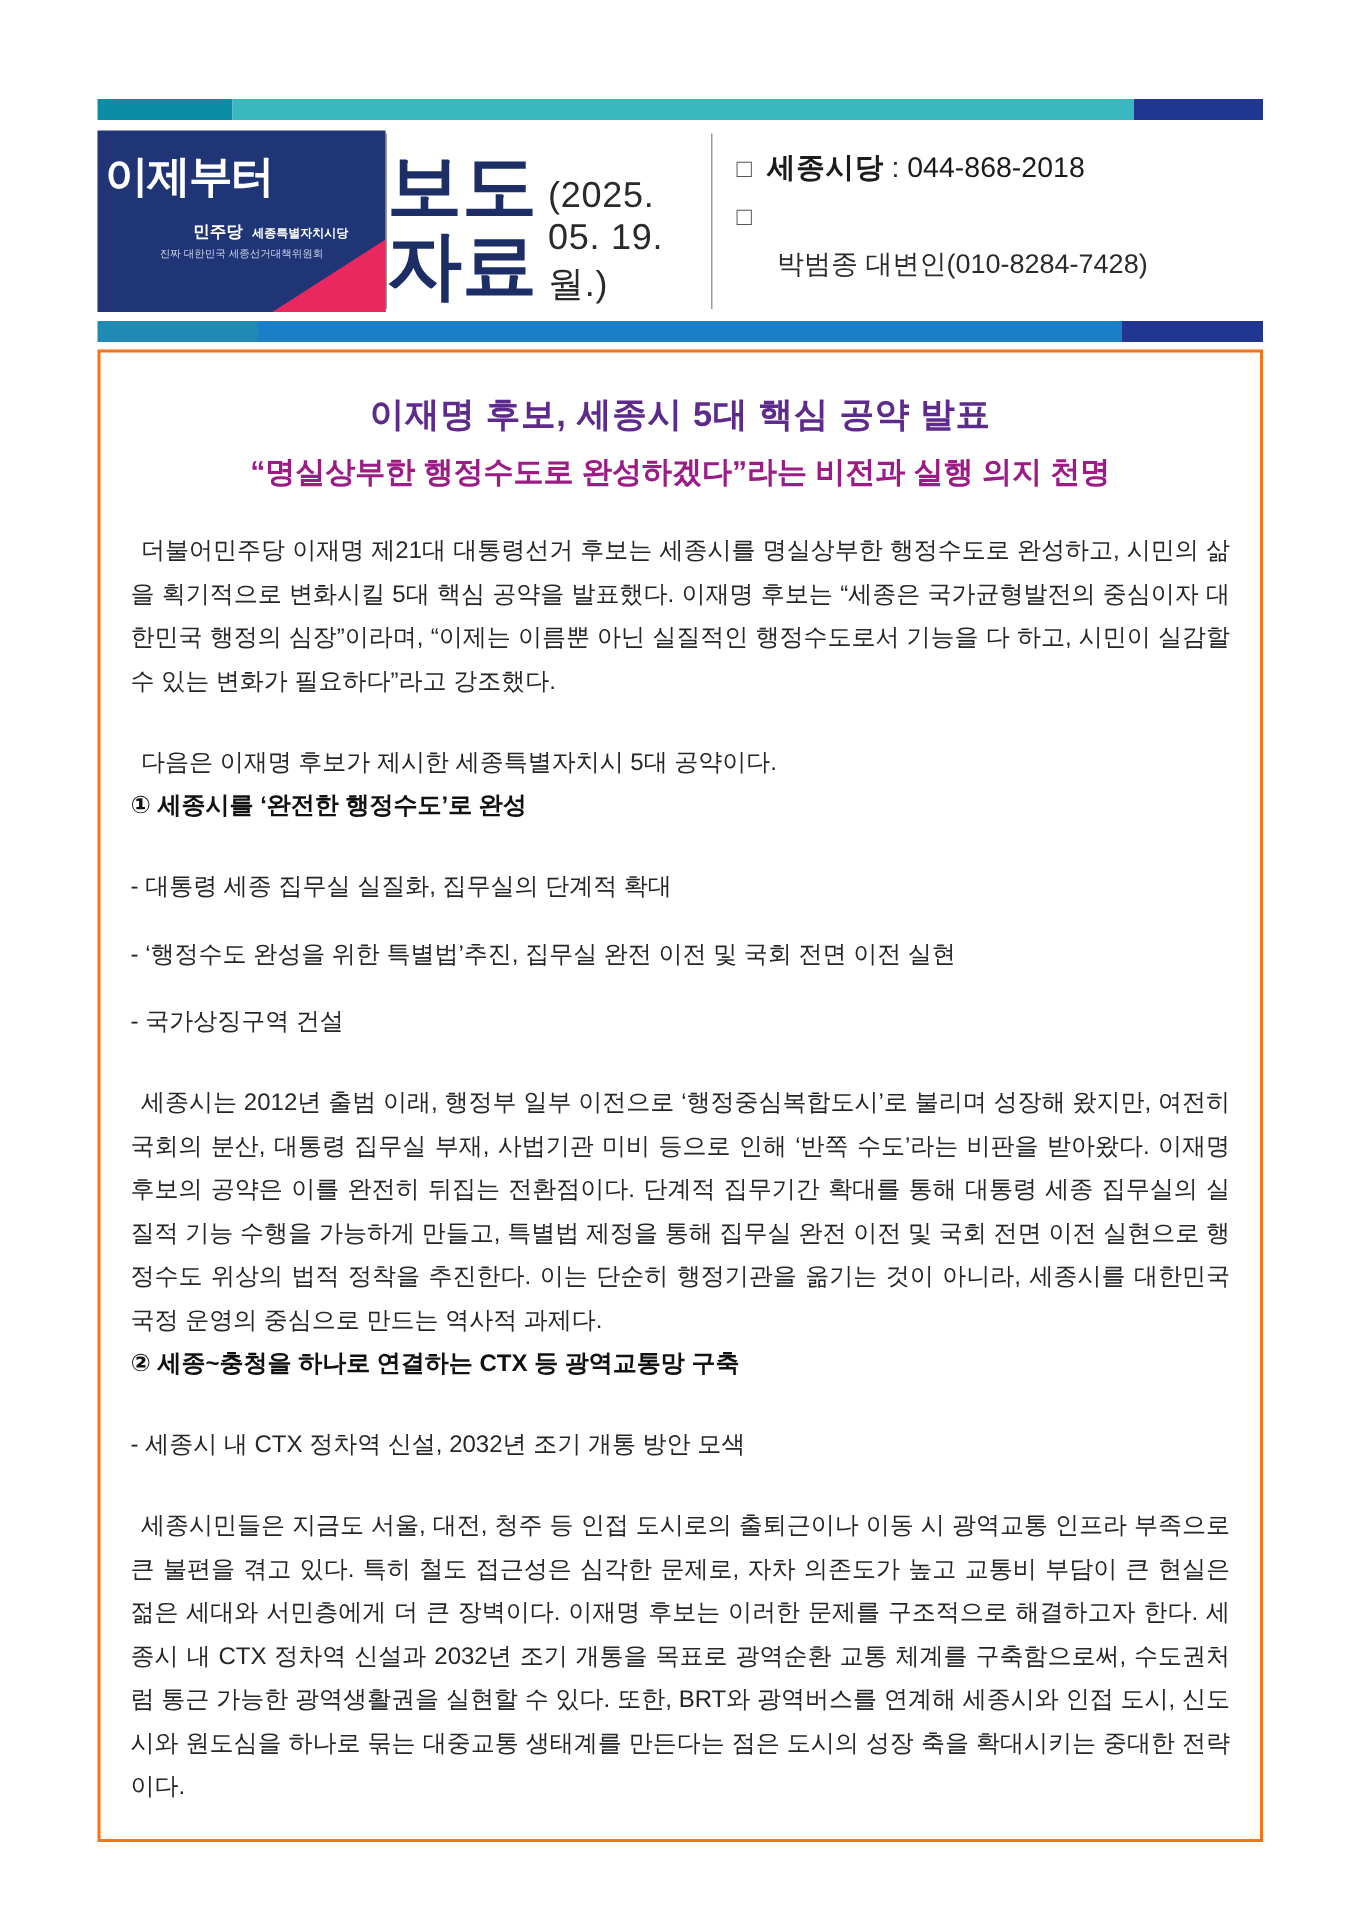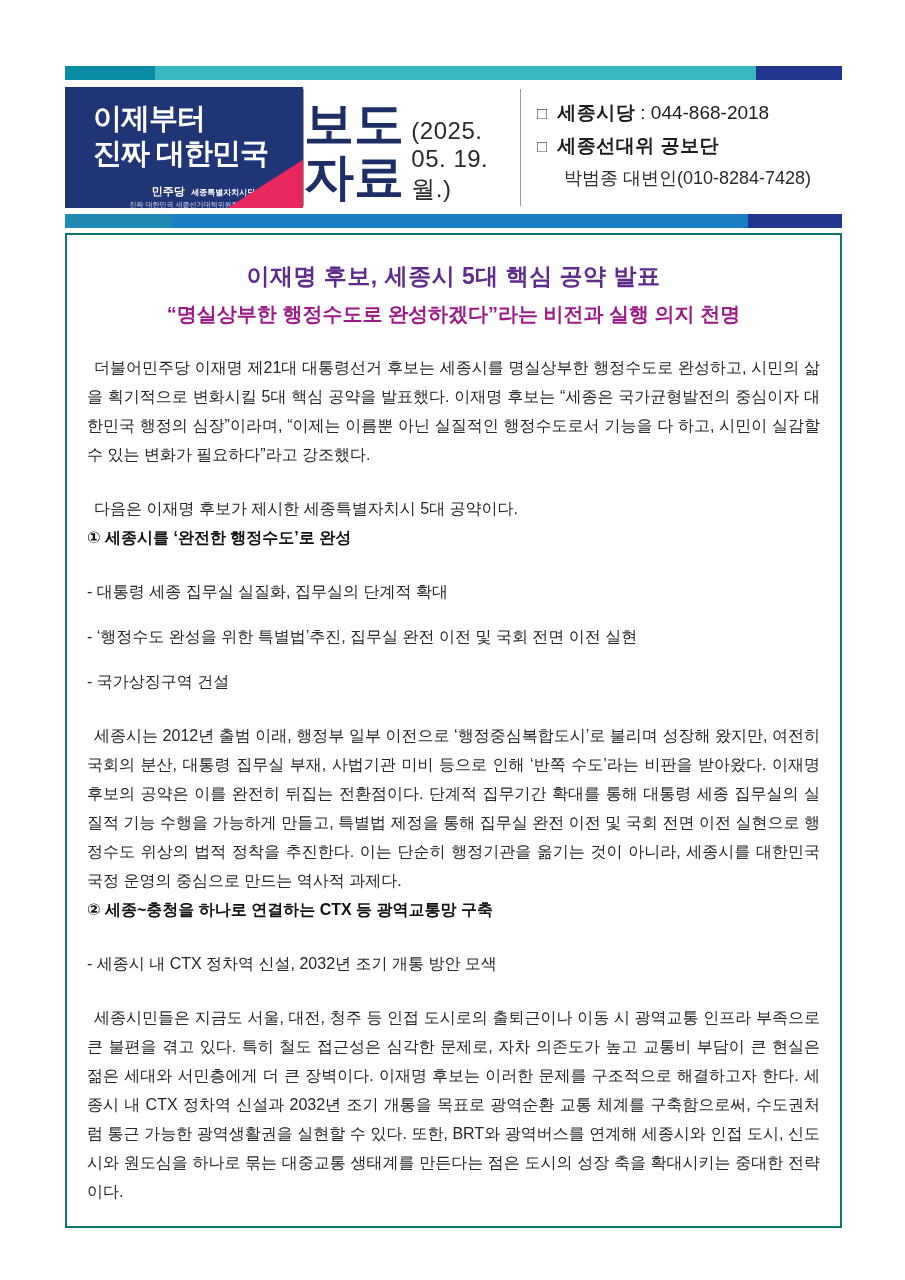--- a/index.html
+++ b/index.html
@@ -21,21 +21,21 @@
   .top-bar .seg3 { width: 86px;  background: #20368f; }
   .bottom-bar .seg1 { width: 107px; background: #2089b4; }
   .bottom-bar .seg2 { flex: 1;      background: #1a7fc5; }
   .bottom-bar .seg3 { width: 94px;  background: #20368f; }
   .top-bar { margin-bottom: 7px; }
   .bottom-bar { margin-top: 6px; }
 
   
   .header-row { display: flex; align-items: stretch; height: 121px; }
   .logo-box {
-    position: relative; width: 238px; background: #1f3576;
+    position: relative; width: 192px; background: #1f3576;
     display: flex; flex-direction: column; align-items: center;
     justify-content: flex-start; padding-top: 14px; overflow: hidden;
   }
   .slogan { color: #ffffff; font-weight: bold; font-size: 29px;
     line-height: 1.22; text-align: left; width: 182px; letter-spacing: -1px; }
   .party-line { margin-top: 9px; color: #ffffff; width: 182px; text-align: center; }
   .party-name { font-size: 11px; font-weight: bold; letter-spacing: 0; margin-left: 39px; }
   .party-branch { font-size: 8px; font-weight: bold; margin-left: 2px; }
   .committee-line { color: #ccd4ea; font-size: 7px; margin-top: 1px; width: 182px; text-align: center; }
   .red-triangle { position: absolute; right: -1px; bottom: -1px; width: 78px; height: 50px;
@@ -50,21 +50,21 @@
 
   .contact-col { flex: 1; padding: 10px 0 0 16px; }
   .contact-line { display: flex; align-items: baseline; font-size: 19px; line-height: 32px; color: #1c1c1c; }
   .checkbox-glyph { font-size: 17px; color: #555; margin-right: 10px; }
   .contact-label { font-weight: bold; letter-spacing: 0.5px; }
   .contact-value { margin-left: 5px; }
   .spokesperson { font-size: 18px; color: #2a2a2a; margin-left: 27px; line-height: 30px; }
 
   
   .content-box {
-    margin-top: 5px; border: 2px solid #0f766e;
+    margin-top: 5px; border: 2px solid #f97316;
     min-height: 971px; padding: 26px 20px 20px 20px;
   }
   .doc-title { text-align: center; font-weight: bold; font-size: 23px;
     color: #5e2b8d; letter-spacing: 0.5px; }
   .doc-subtitle { text-align: center; font-weight: bold; font-size: 20px;
     color: #9c1b87; margin-top: 9px; letter-spacing: 0px; }
 
   #body-blocks { margin-top: 24px; }
   .block { font-size: 16px; line-height: 29px; text-align: justify; color: #262626; }
   .block.p { margin-top: 25px; text-indent: 7px; }
@@ -82,21 +82,20 @@
       <div class="seg seg1"></div>
       <div class="seg seg2"></div>
       <div class="seg seg3"></div>
     </div>
 
     <div class="header-row">
 
       <div class="logo-box">
         <div class="slogan">
           <div>이제부터</div>
-          <div>진짜 대한민국</div>
         </div>
         <div class="party-line">
           <span class="party-name">민주당</span>
           <span class="party-branch">세종특별자치시당</span>
         </div>
         <div class="committee-line">진짜 대한민국 세종선거대책위원회</div>
         <div class="red-triangle"></div>
       </div>
 
       <div class="v-divider"></div>
@@ -109,21 +108,20 @@
       <div class="v-divider"></div>
 
       <div class="contact-col">
         <div class="contact-line">
           <span class="checkbox-glyph">□</span>
           <span class="contact-label">세종시당</span>
           <span class="contact-value">: 044-868-2018</span>
         </div>
         <div class="contact-line">
           <span class="checkbox-glyph">□</span>
-          <span class="contact-label">세종선대위 공보단</span>
         </div>
         <div class="spokesperson">박범종 대변인(010-8284-7428)</div>
       </div>
     </div>
 
     <div class="bar bottom-bar">
       <div class="seg seg1"></div>
       <div class="seg seg2"></div>
       <div class="seg seg3"></div>
     </div>

